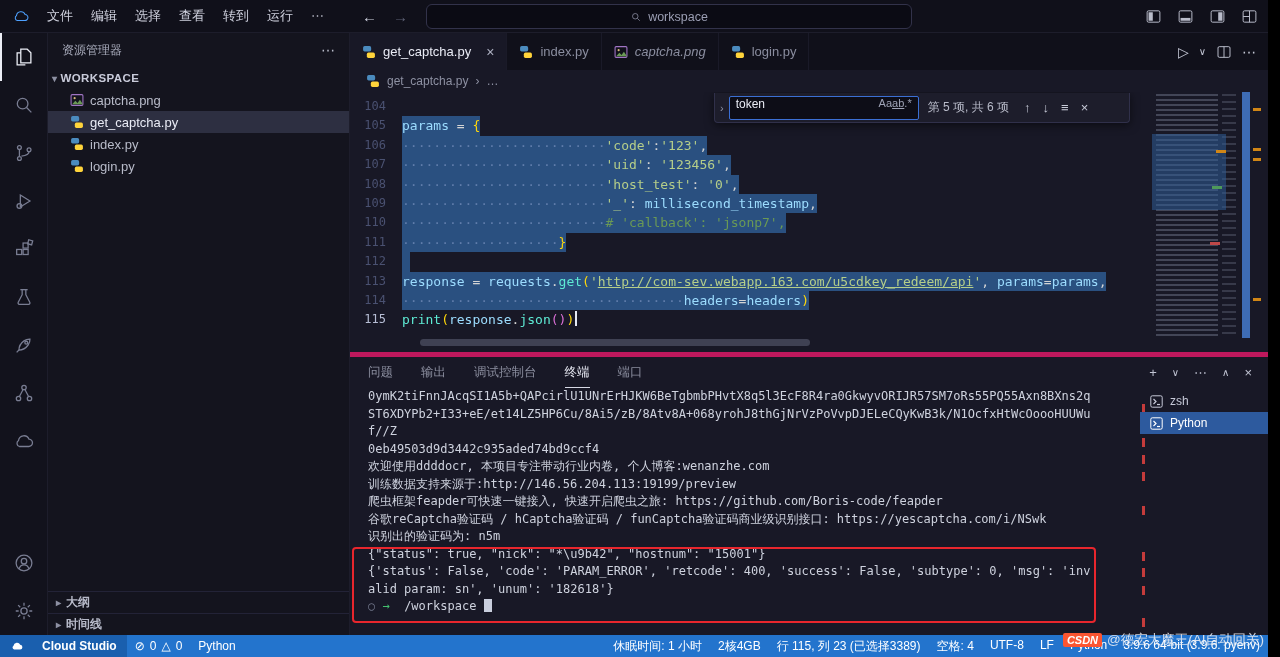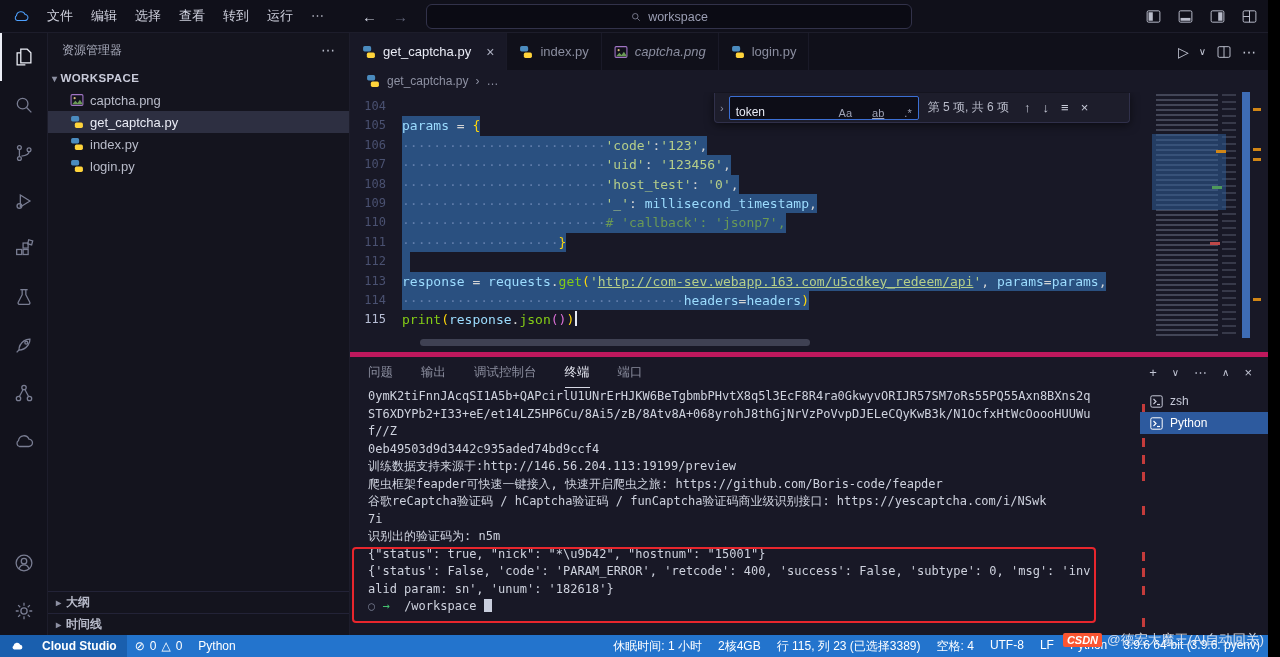--- a/index.html
+++ b/index.html
@@ -66,21 +66,21 @@
   
   .editor{ position:absolute; left:350px; top:92px; right:0; height:260px; background:#181826; overflow:hidden; }
   .code{ position:absolute; left:0; top:5px; right:118px; }
   .cl{ display:flex; height:19.4px; line-height:19.4px; font-family:"DejaVu Sans Mono",monospace; font-size:13px; white-space:pre; }
   .ln{ flex:0 0 52px; text-align:right; padding-right:16px; color:#4a5171; font-size:12px; }
   .ln.cur{ color:#b7bed5; }
   .lt{ white-space:pre; }
   .lt.sel{ background:#2a5080; }
   .tk-v{ color:#9cdcfe; } .tk-o{ color:#d4d4d4; }
   .tk-s{ color:#b5ce89; } .tk-su{ color:#b5ce89; text-decoration:underline; }
-  .tk-c{ color:#6a9955; } .tk-f{ color:#84cc16; }
+  .tk-c{ color:#6a9955; } .tk-f{ color:#5eead4; }
   .tk-b1{ color:#ffd70b; } .tk-b2{ color:#da70d6; }
   .tk-ws{ color:rgba(140,162,205,.55); }
   .cursor{ display:inline-block; width:2px; height:15px; background:#e4e8f4; vertical-align:-2px; margin-left:1px; }
   .hscroll{ position:absolute; left:70px; top:247px; width:390px; height:7px; background:rgba(130,135,158,.38); border-radius:4px; }
 
   
   .minimap{ position:absolute; top:0; right:26px; width:90px; height:246px; overflow:hidden; }
   .mm-lines{ position:absolute; left:4px; top:2px; width:62px; height:242px;
     background:repeating-linear-gradient(to bottom, rgba(165,175,200,.30) 0 2px, transparent 2px 5px); }
   .mm-lines2{ position:absolute; left:4px; top:2px; width:34px; height:242px;
@@ -90,21 +90,21 @@
   .mm-bar{ position:absolute; top:0; right:18px; width:8px; height:246px; background:#3e6cb4; }
   .ruler{ position:absolute; top:0; right:0; width:18px; height:246px; }
   .ruler .mark{ position:absolute; right:7px; width:8px; height:3px; background:#d18616; }
 
   
   .findwidget{ position:absolute; top:1px; right:138px; width:416px; height:30px;
     background:#1d1d2b; border:1px solid #30304a; border-top:none; border-radius:0 0 4px 4px;
     box-shadow:0 2px 10px rgba(0,0,0,.55); display:flex; align-items:center; z-index:6; font-size:12px; }
   .fw-chevron{ padding:0 5px; color:#8f93a6; font-size:11px; }
   .fw-input{ width:190px; height:24px; background:#0d0d17; border:1px solid #3b6fd4; border-radius:2px;
-    display:flex; align-items:flex-end; gap:20px; padding:0 6px; color:#e9ebf5; }
+    display:flex; align-items:flex-start; gap:0; padding:0 6px; color:#e9ebf5; }
   .fw-query{ flex:1; }
   .fw-toggle{ color:#9fa3b6; font-size:11px; }
   .fw-toggle.word{ text-decoration:underline; }
   .fw-results{ padding:0 9px; color:#b8bbc9; white-space:nowrap; }
   .fw-btn{ padding:0 6px; color:#c8cbd8; font-size:13px; }
 
   
   .panel{ position:absolute; left:350px; top:352px; right:0; bottom:22px; background:#181826; border-top:5px solid #be185d; }
   .panel-tabs{ height:31px; display:flex; align-items:stretch; padding-left:18px; gap:28px; font-size:12.5px; color:#8b8e9f; }
   .ptab{ display:flex; align-items:center; }
@@ -433,24 +433,24 @@
         <span style="font-size:10px">∧</span>
         <span>×</span>
       </div>
     </div>
 
     <div class="term">
         <div class="trow">0ymK2tiFnnJAcqSI1A5b+QAPcirlU1UNrErHJKW6BeTgbmbPHvtX8q5l3EcF8R4ra0GkwyvORIJR57SM7oRs55PQ55Axn8BXns2q</div>
         <div class="trow">ST6XDYPb2+I33+eE/et14LZ5HP6Cu/8Ai5/zB/8Atv8A+068yrohJ8thGjNrVzPoVvpDJELeCQyKwB3k/N1OcfxHtWcOoooHUUWu</div>
         <div class="trow">f//Z</div>
         <div class="trow">0eb49503d9d3442c935aded74bd9ccf4</div>
+        <div class="trow">欢迎使用ddddocr, 本项目专注带动行业内卷, 个人博客:wenanzhe.com</div>
         <div class="trow">训练数据支持来源于:http://146.56.204.113:19199/preview</div>
         <div class="trow">爬虫框架feapder可快速一键接入, 快速开启爬虫之旅: https://github.com/Boris-code/feapder</div>
         <div class="trow">谷歌reCaptcha验证码 / hCaptcha验证码 / funCaptcha验证码商业级识别接口: https://yescaptcha.com/i/NSwk</div>
-        <div class="trow">7i</div>
         <div class="trow">识别出的验证码为: n5m</div>
         <div class="trow">{"status": true, "nick": "*\u9b42", "hostnum": "15001"}</div>
         <div class="trow">{'status': False, 'code': 'PARAM_ERROR', 'retcode': 400, 'success': False, 'subtype': 0, 'msg': 'inv</div>
         <div class="trow">alid param: sn', 'unum': '182618'}</div>
         <div class="trow"><span class="tk-dim">○ </span><span class="tk-green">→</span><span class="tk-plain">  /workspace </span><span class="tcursor"></span></div>
       </div>
 
     <div class="redbox"></div>
 
     <div class="term-decos">

